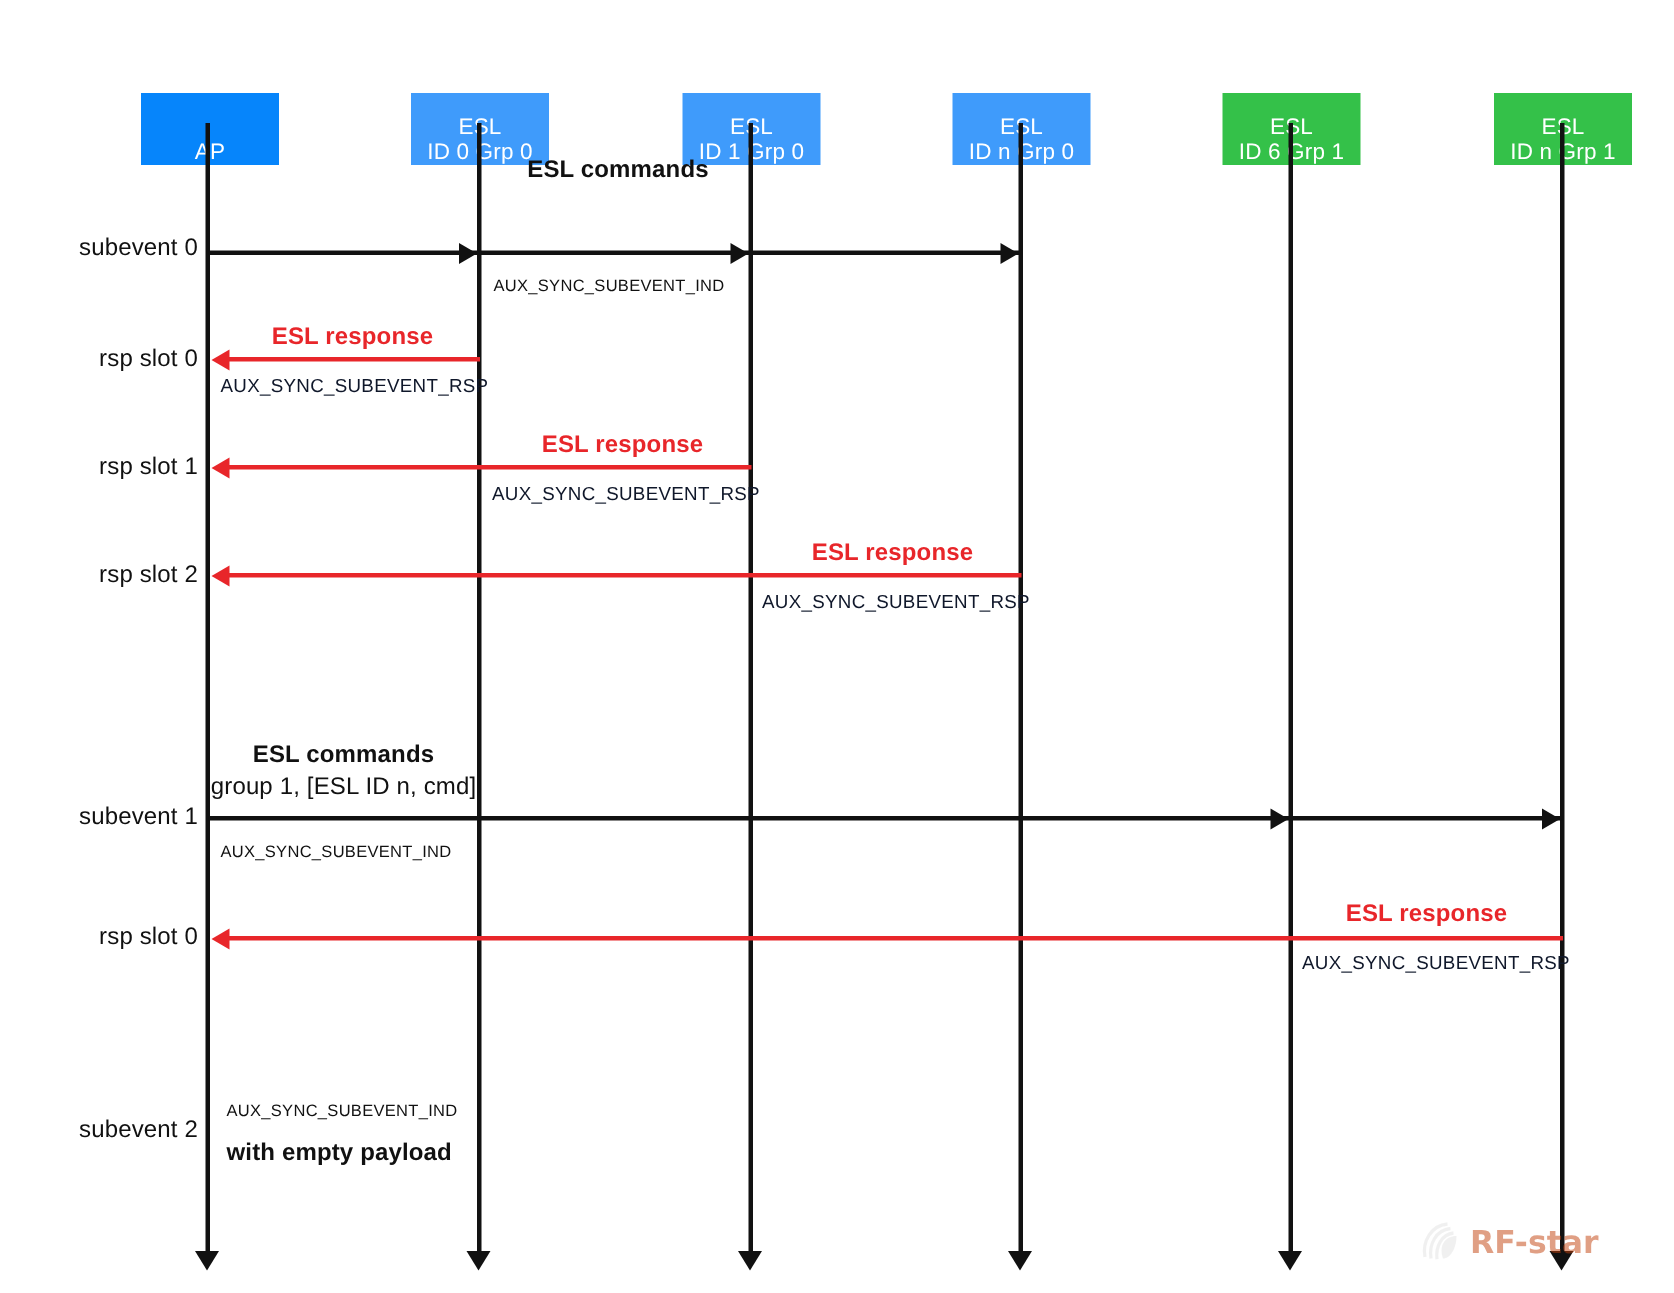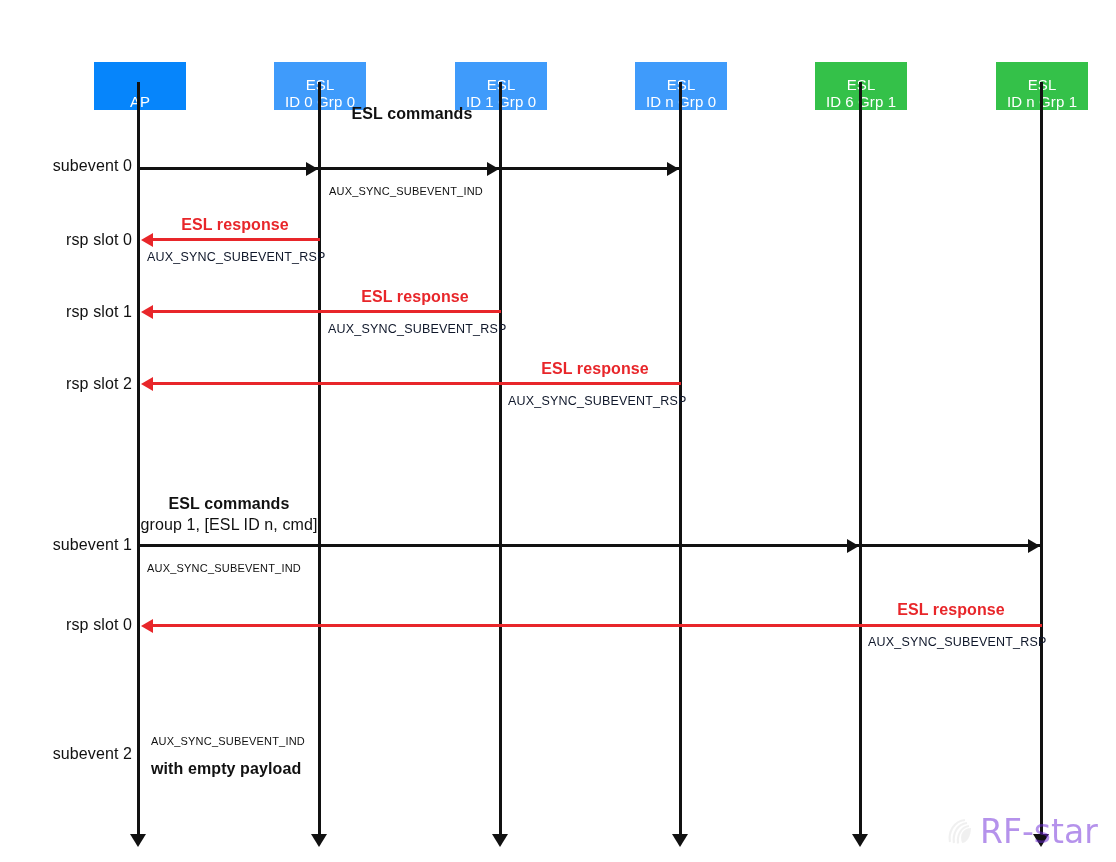--- a/index.html
+++ b/index.html
@@ -102,23 +102,23 @@
   .note.center { transform: translateX(-50%); }
   .watermark {
     position: absolute;
     display: flex;
     align-items: center;
     gap: 4px;
     opacity: 0.5;
     user-select: none;
   }
   .watermark .wm-text {
-    font-size: 33px;
-    font-weight: normal;
-    color: #6d28d9;
+    font-size: 21px;
+    font-weight: bold;
+    color: #c2410c;
     letter-spacing: 0px;
     font-family: "DejaVu Sans", sans-serif;
   }
 </style>
 </head>
 <body>
 
 <div id="diagram-root">
 
   <div class="lane-box" style="left:94px; top:30px; width:92px; height:48px; background:#0685fb;">

